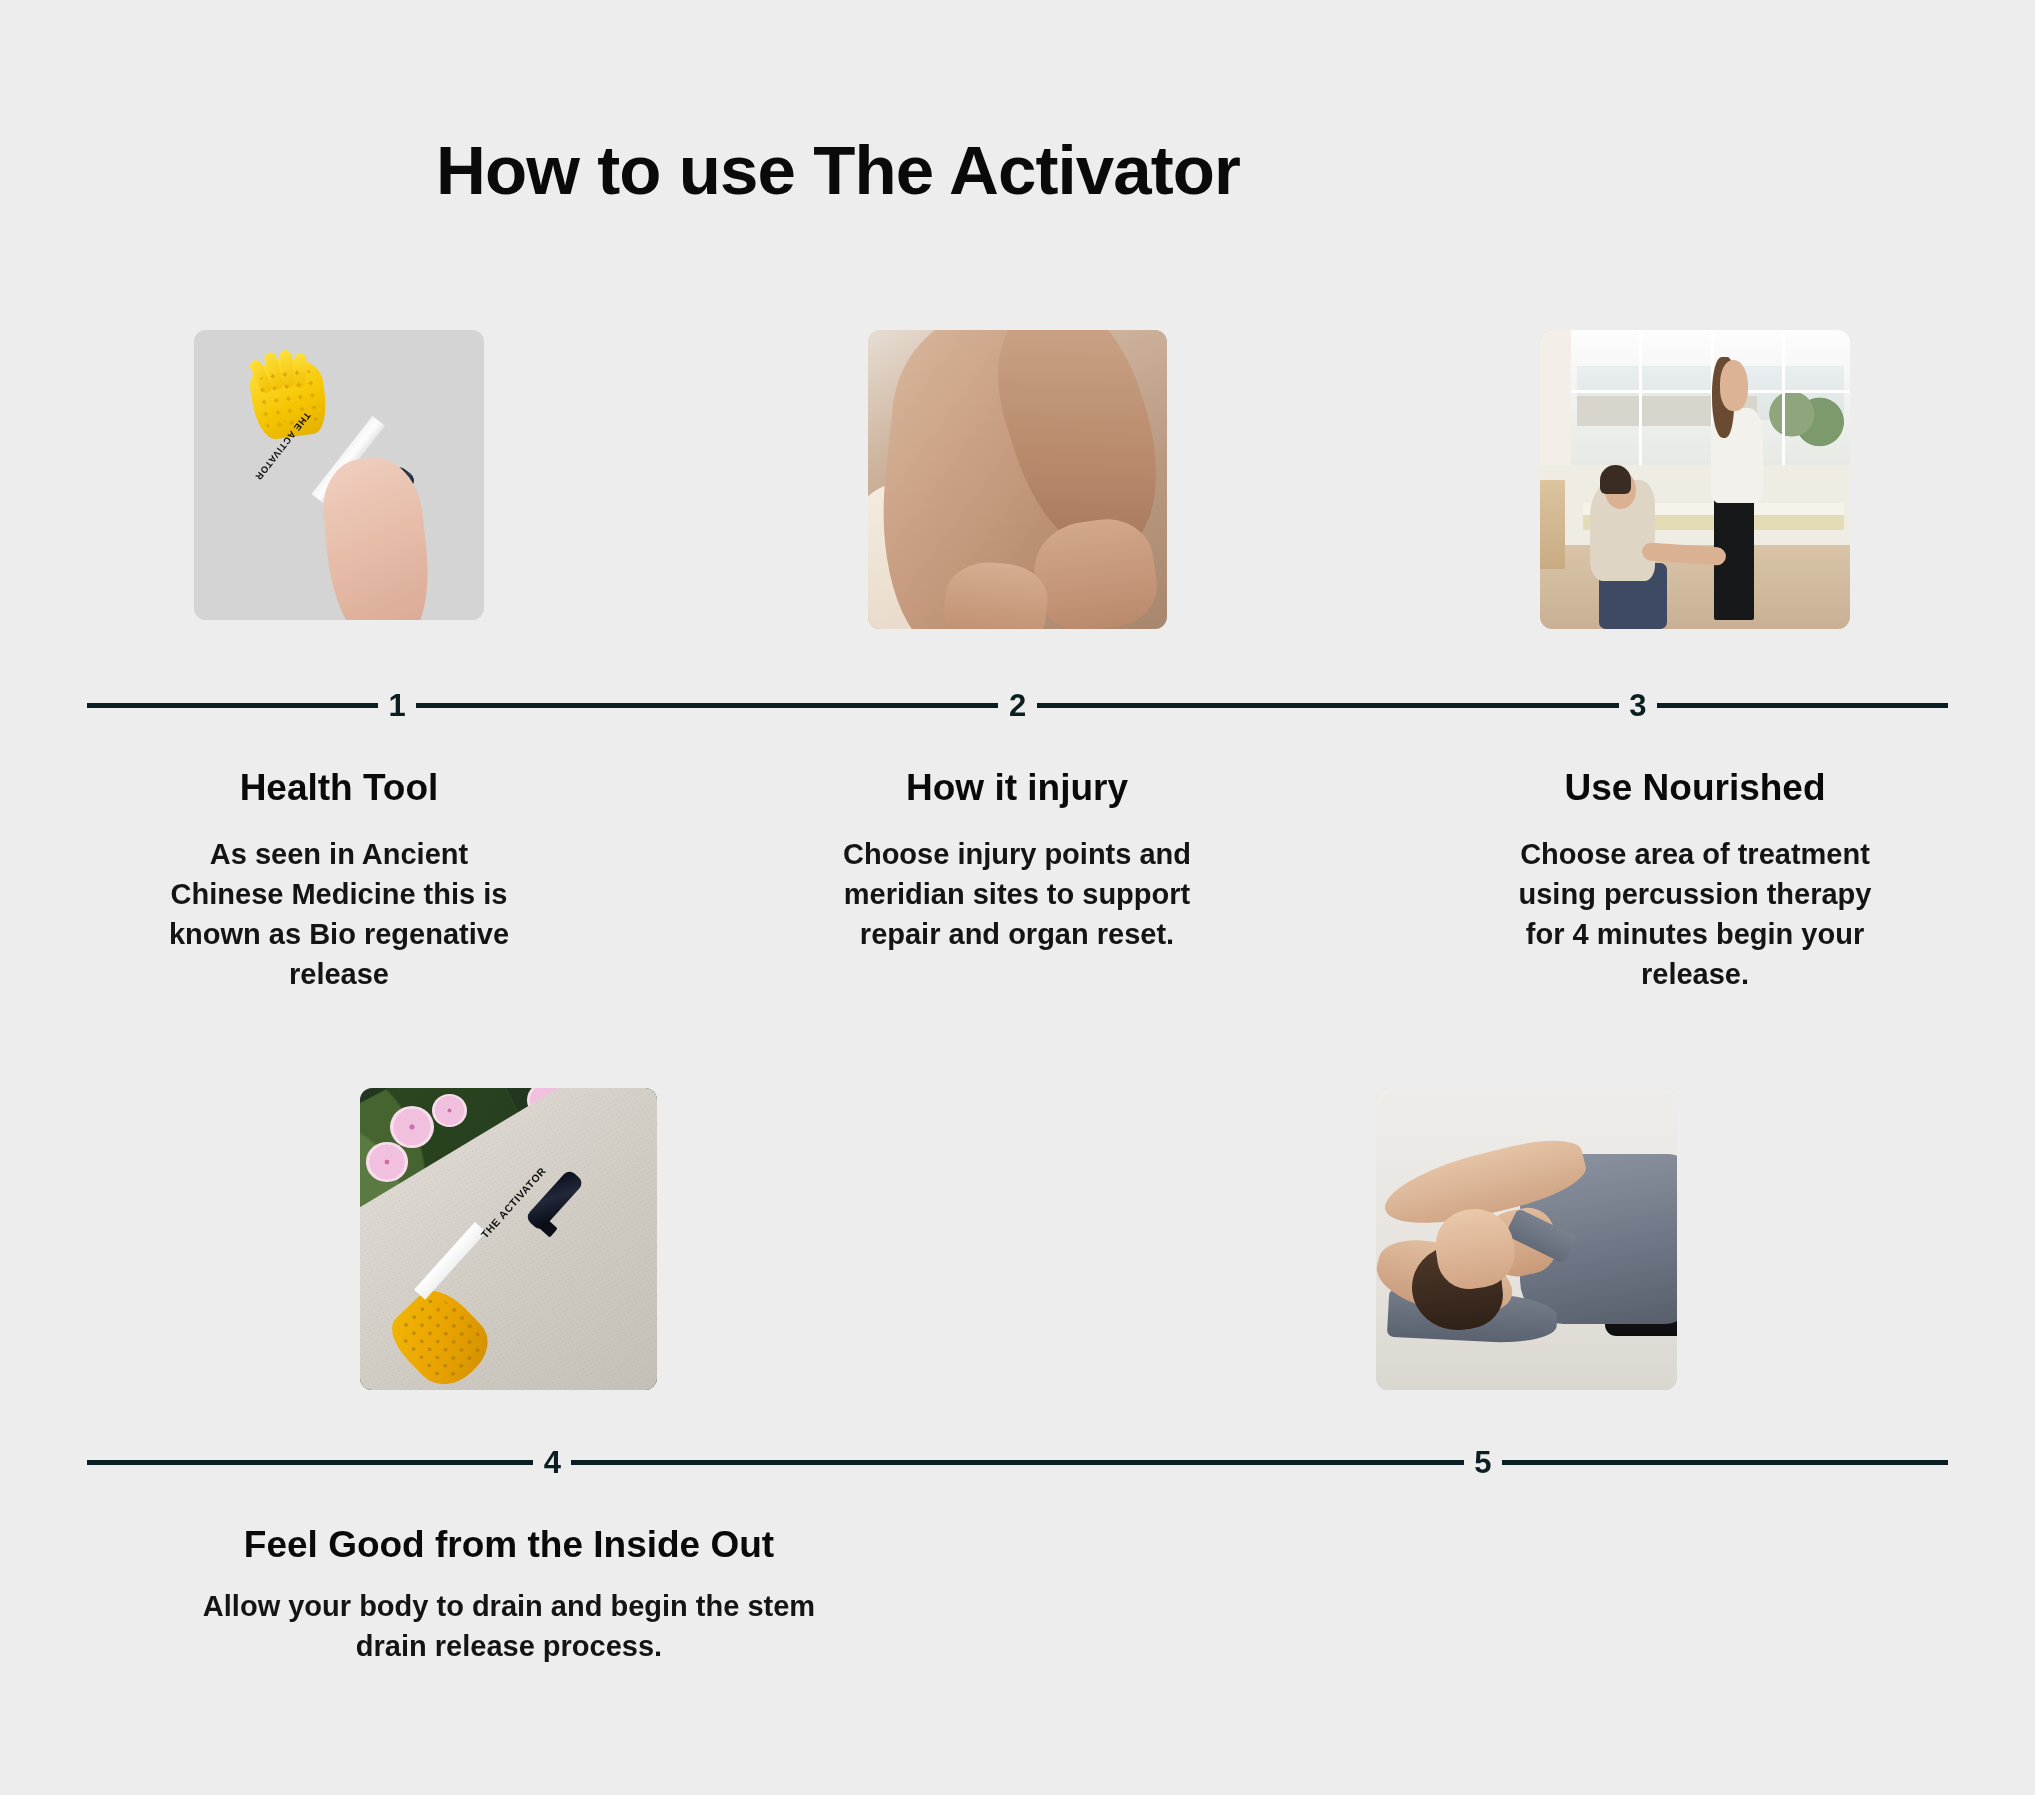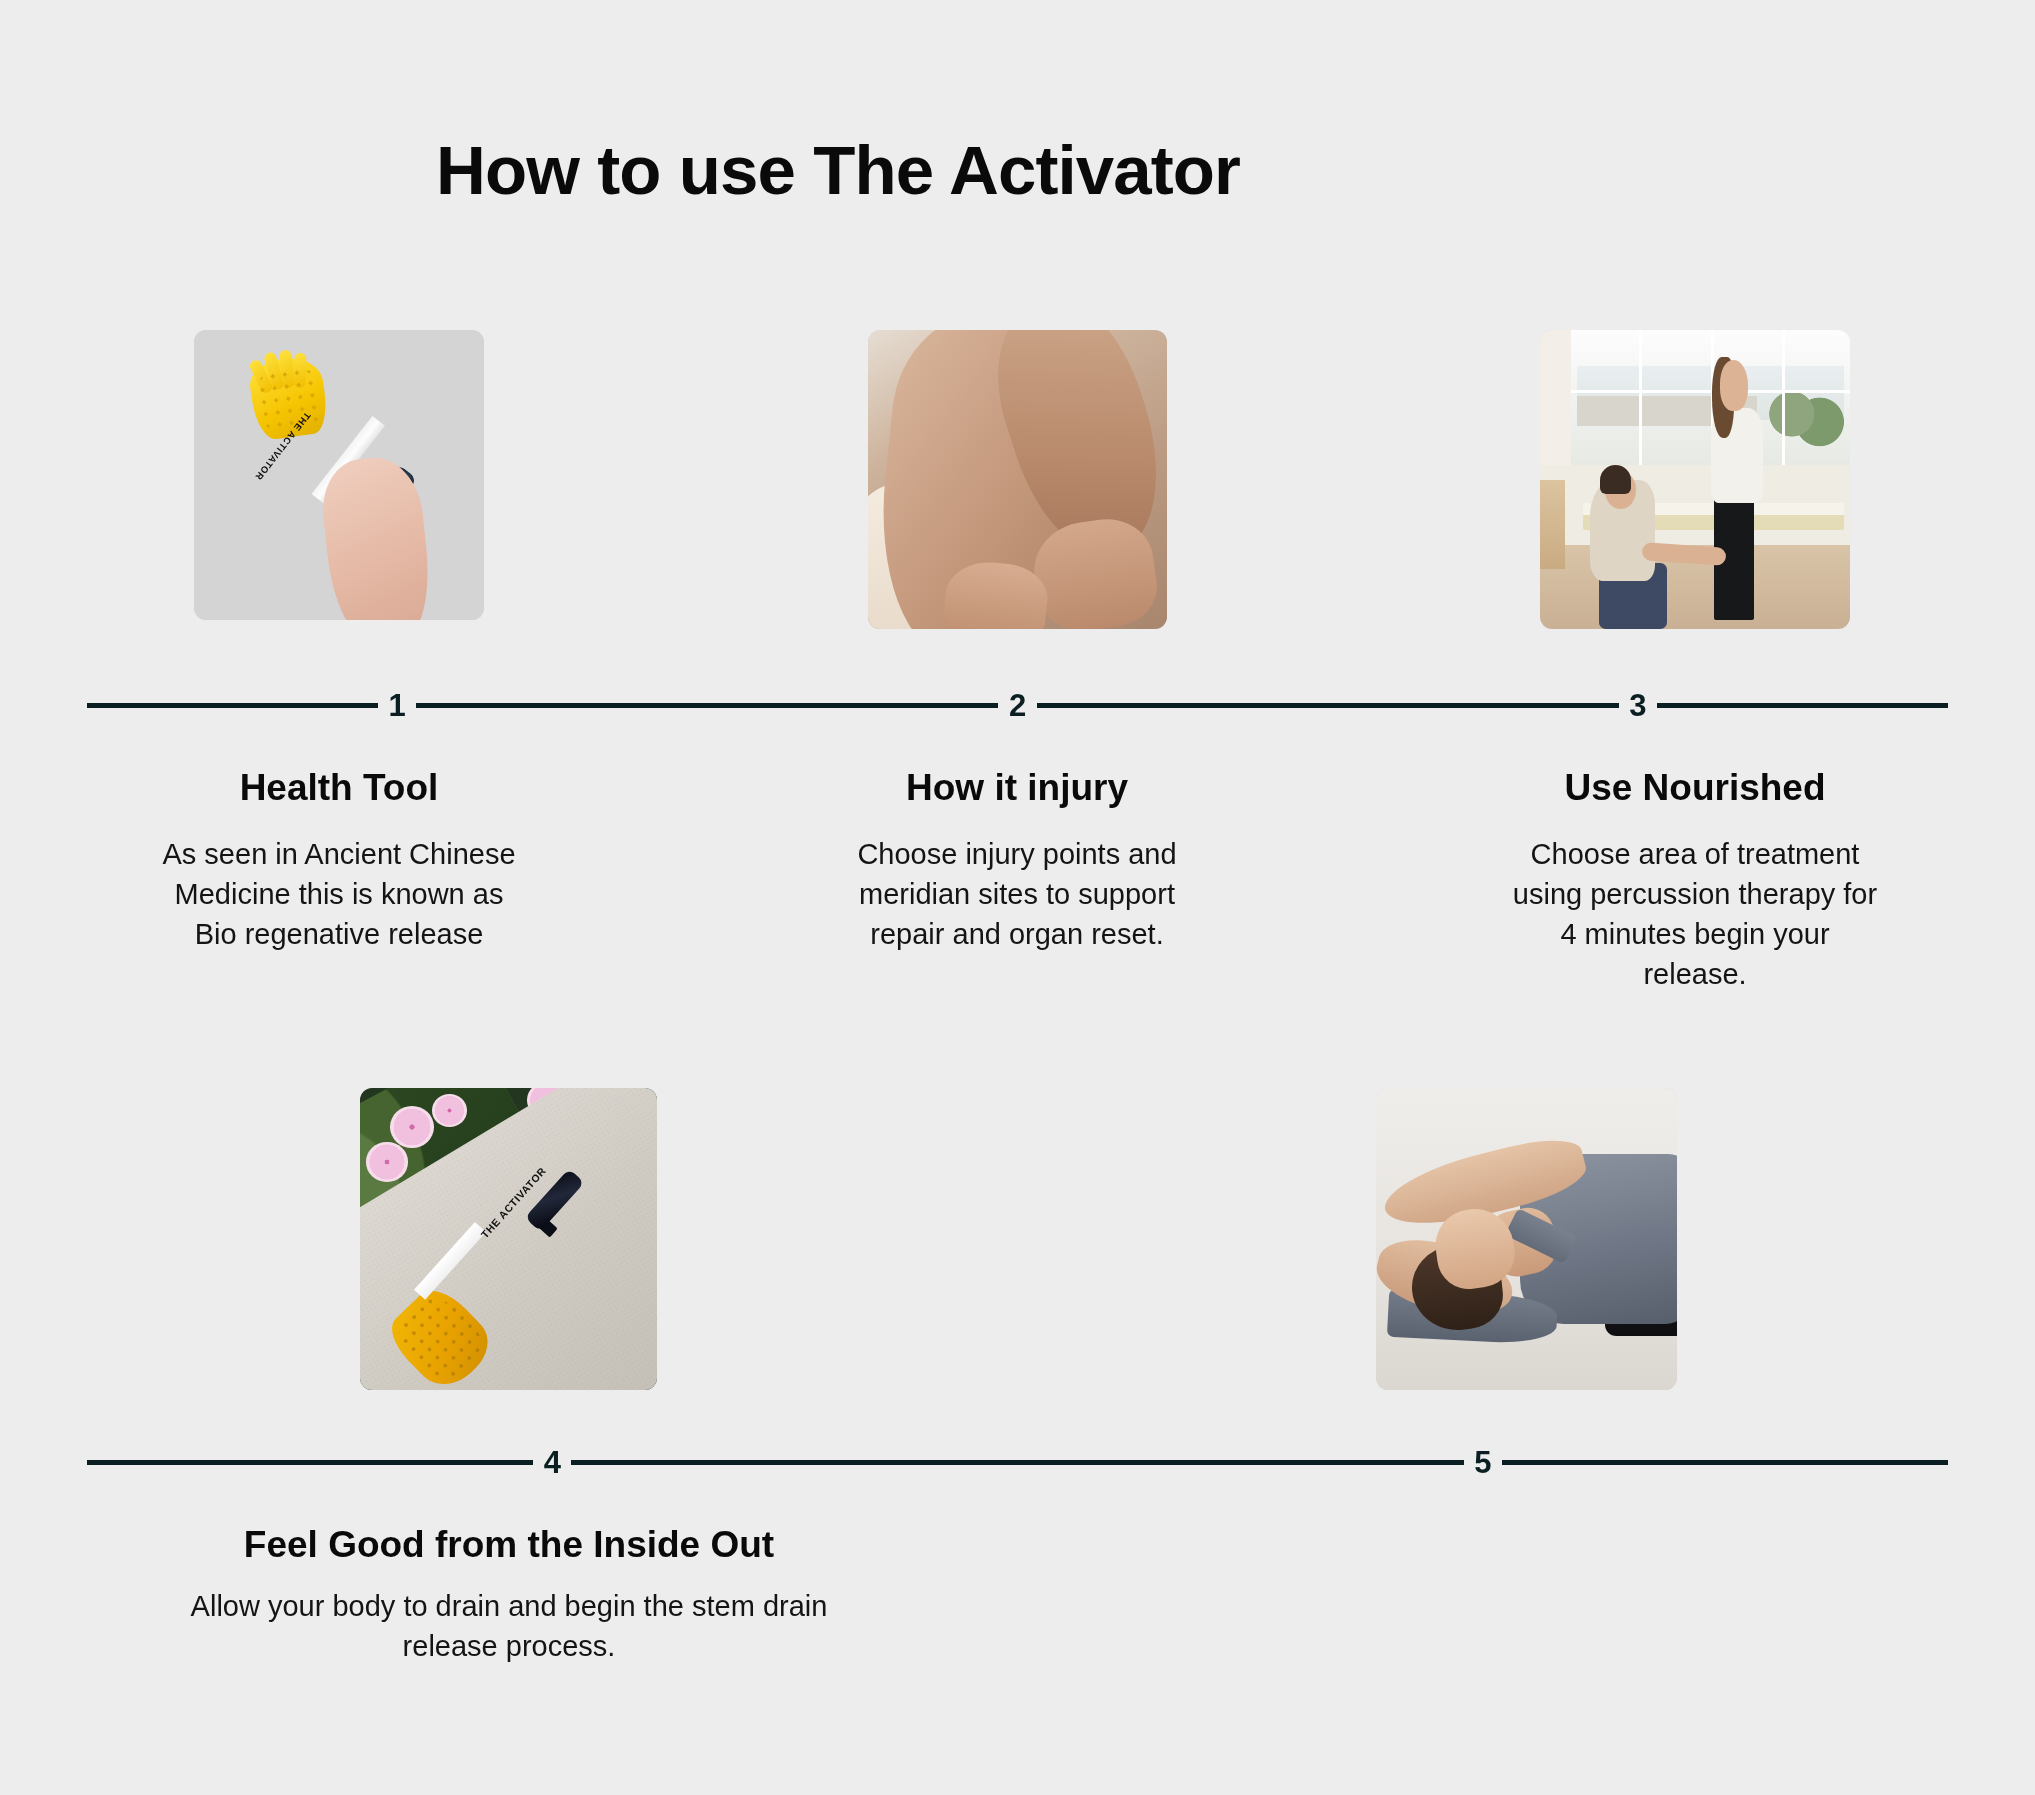--- a/index.html
+++ b/index.html
@@ -105,21 +105,21 @@
 
   .step-heading {
     font-size: 37px;
     font-weight: bold;
     color: #0a0a0a;
     line-height: 1.18;
     margin-top: 45px;
   }
   .step-body {
     font-size: 29px;
-    font-weight: normal;
+    font-weight: bold;
     color: #141414;
     line-height: 1.38;
     margin-top: 24.5px;
   }
   .row-top .step-body { max-width: 367px; margin-left: auto; margin-right: auto; }
   .row-bottom .step-heading { }
   .row-bottom .step-body { max-width: 669px; margin-left: auto; margin-right: auto; margin-top: 19px; }
 
   
 

